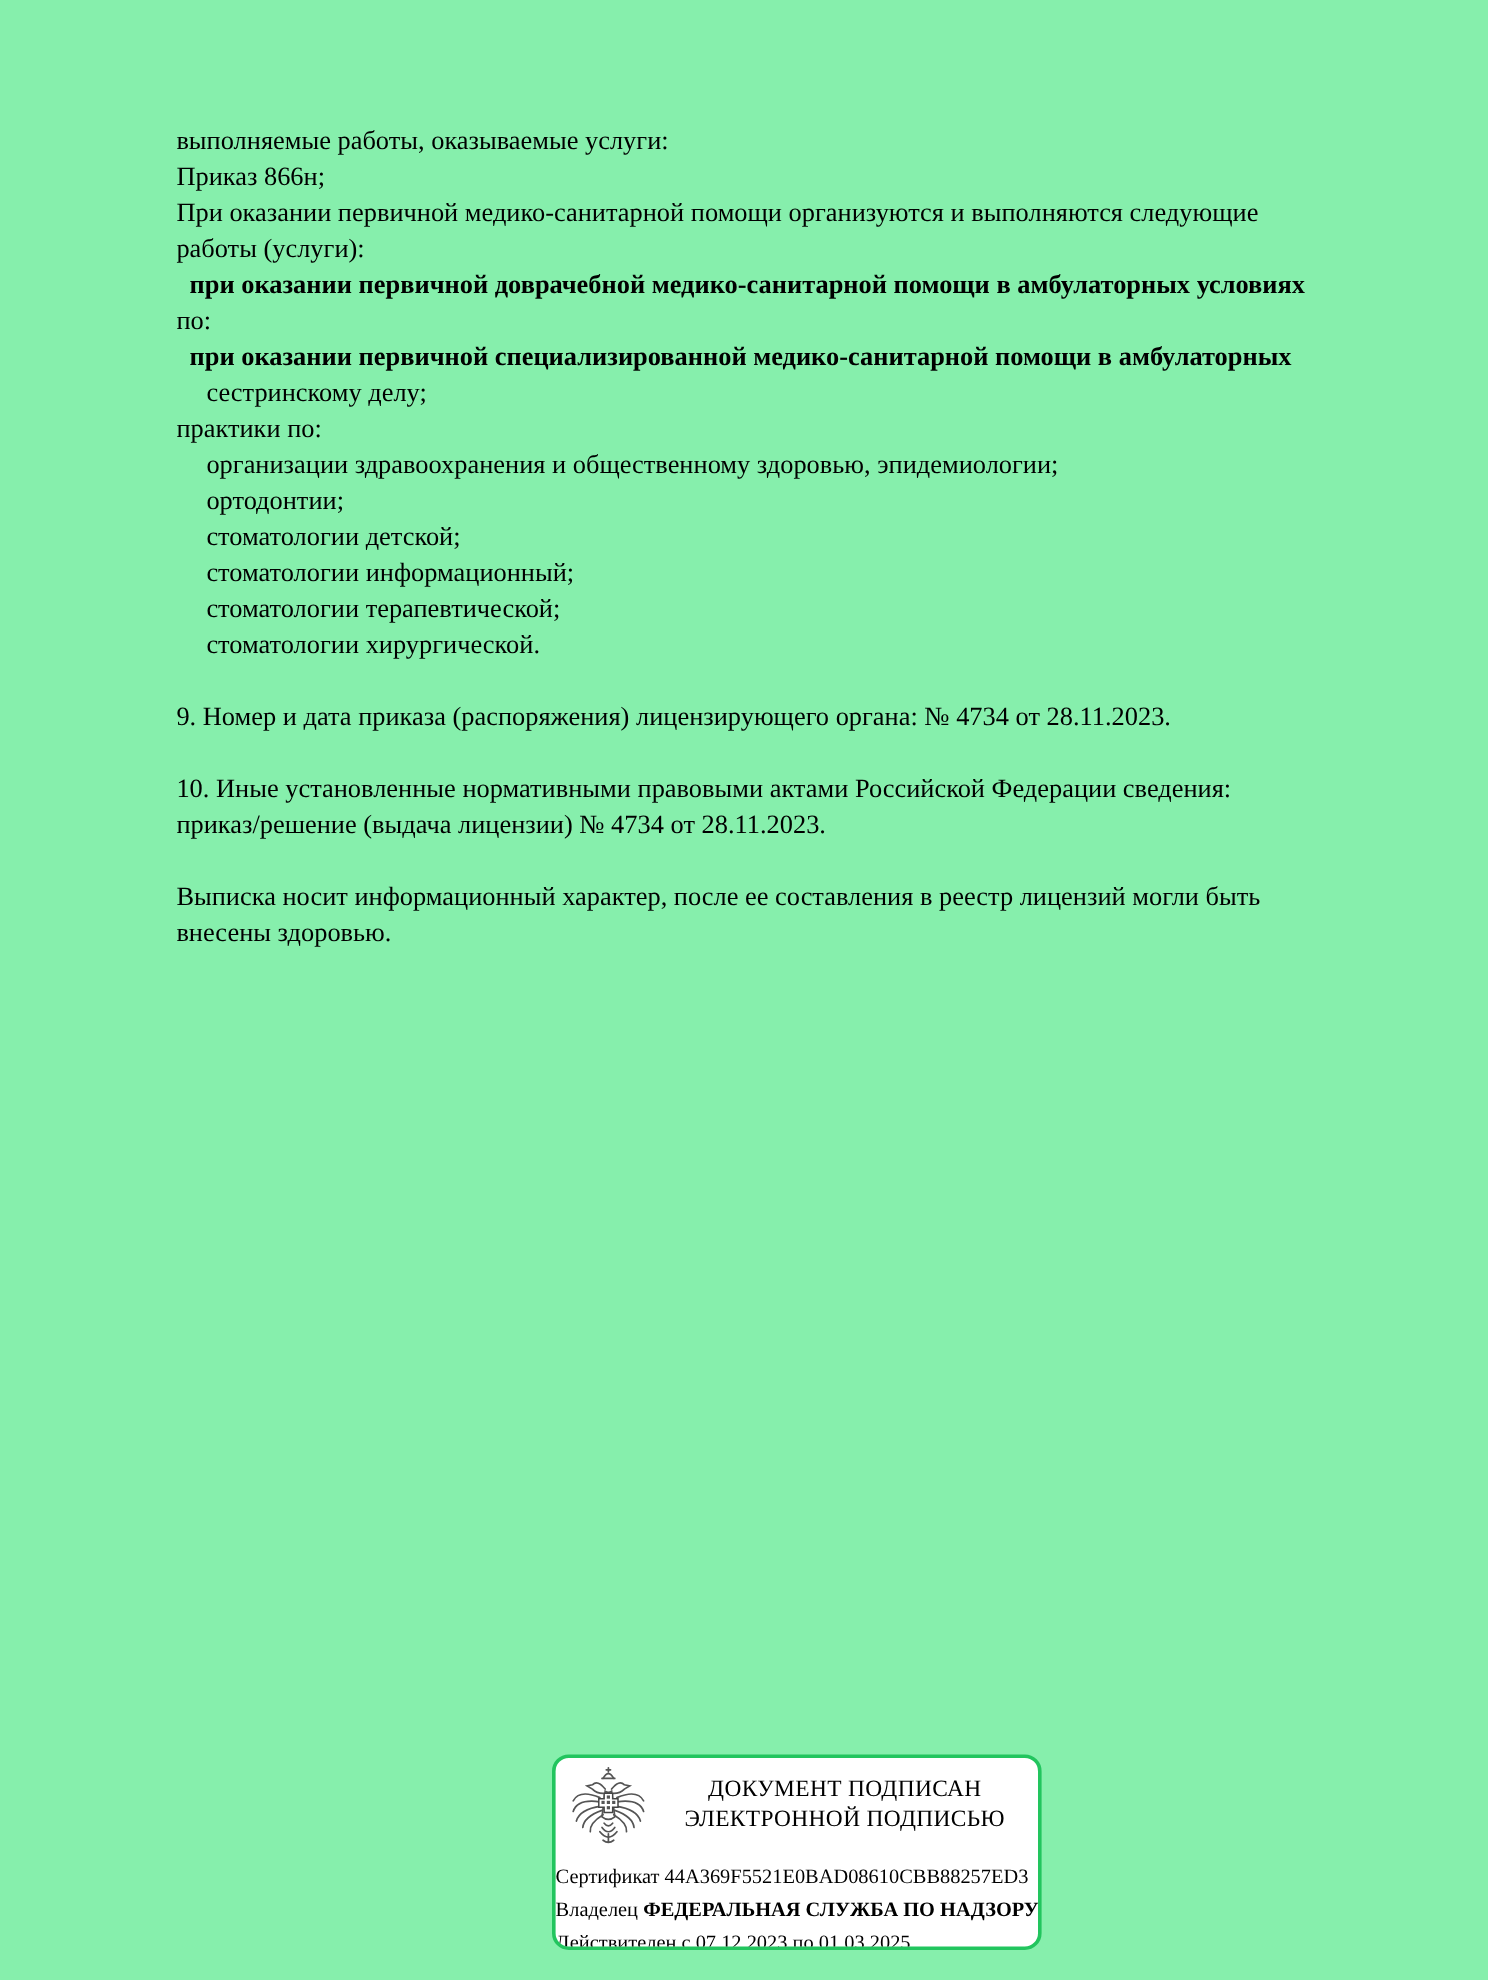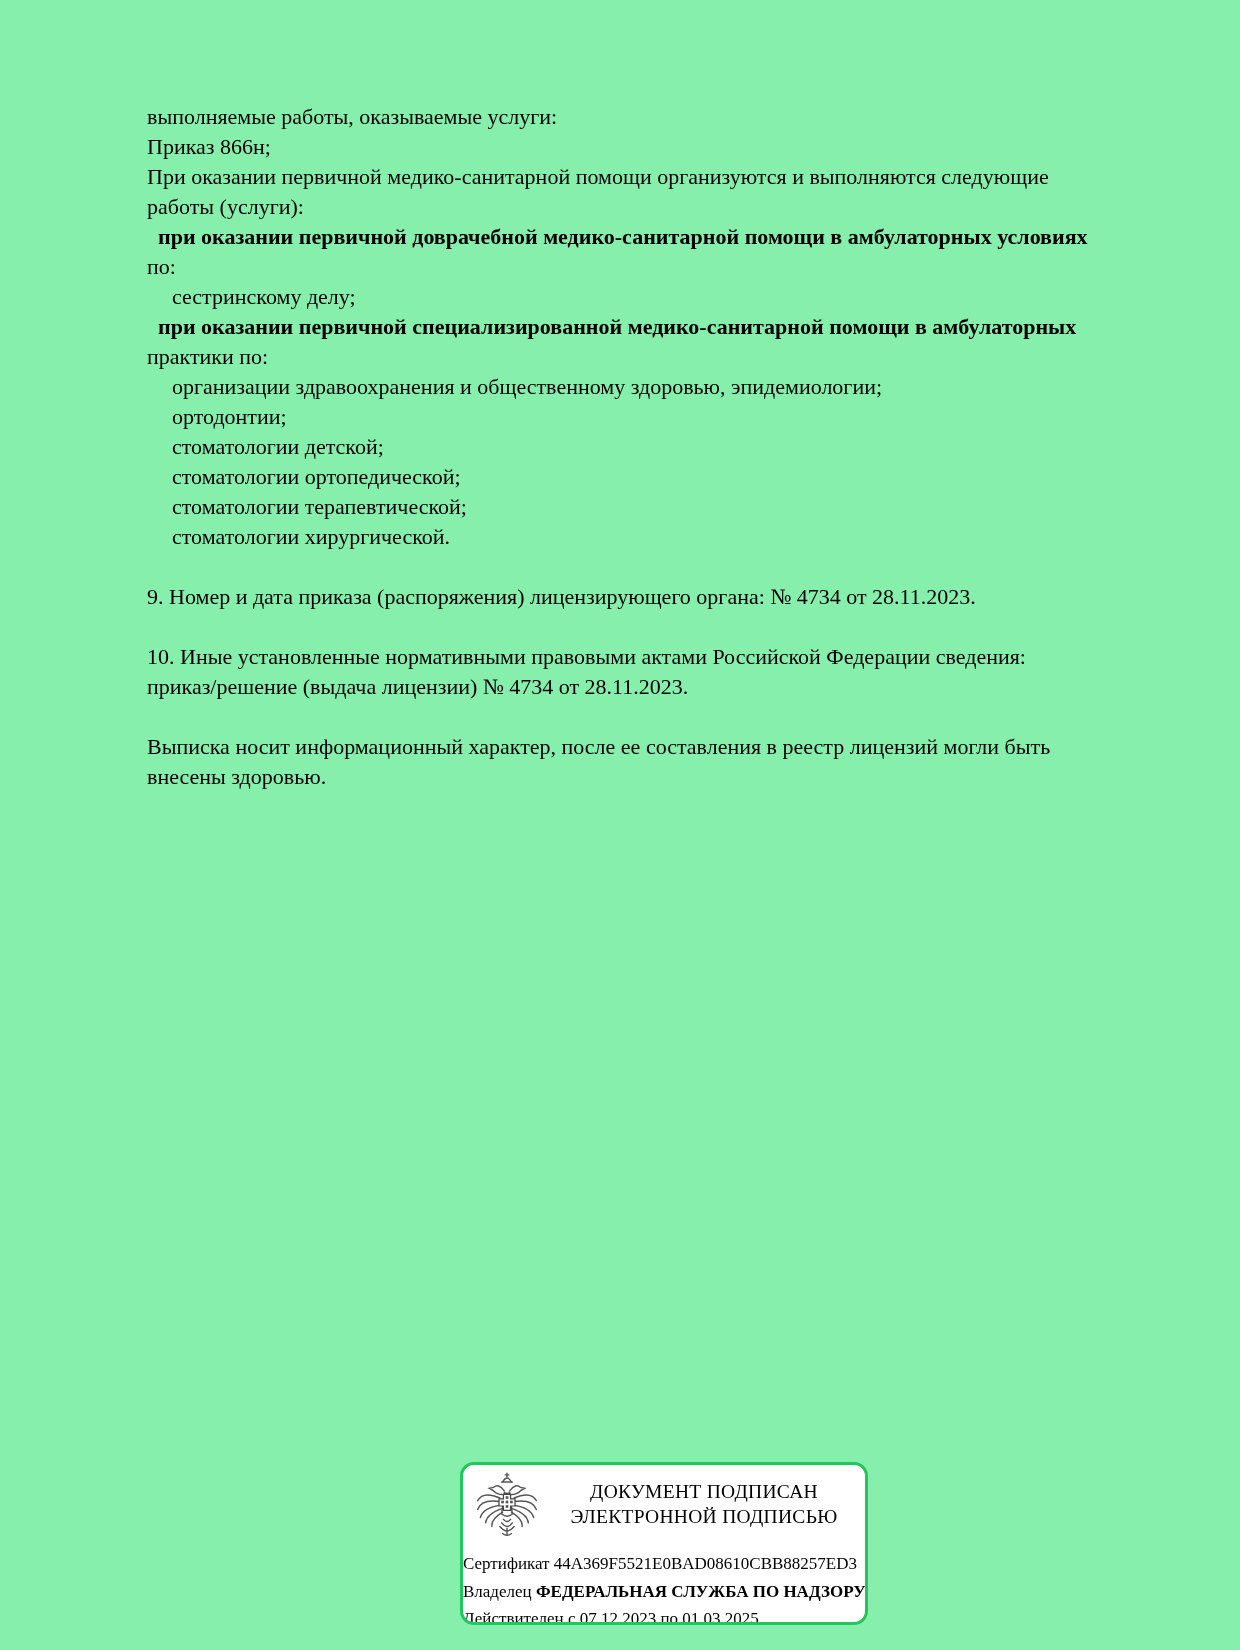--- a/index.html
+++ b/index.html
@@ -82,34 +82,34 @@
       <div class="line indent-0">Приказ 866н;</div>
 
       <div class="line indent-0">При оказании первичной медико-санитарной помощи организуются и выполняются следующие</div>
 
       <div class="line indent-0">работы (услуги):</div>
 
       <div class="line indent-1">при оказании первичной доврачебной медико-санитарной помощи в амбулаторных условиях</div>
 
       <div class="line indent-0">по:</div>
 
+      <div class="line indent-1">при оказании первичной специализированной медико-санитарной помощи в амбулаторных</div>
+
       <div class="line indent-2">сестринскому делу;</div>
-
-      <div class="line indent-1">при оказании первичной специализированной медико-санитарной помощи в амбулаторных</div>
 
       <div class="line indent-0">практики по:</div>
 
       <div class="line indent-2">организации здравоохранения и общественному здоровью, эпидемиологии;</div>
 
       <div class="line indent-2">ортодонтии;</div>
 
       <div class="line indent-2">стоматологии детской;</div>
 
 
-      <div class="line indent-2">стоматологии ортопедической;</div>
+      <div class="line indent-2">стоматологии информационный;</div>
 
       <div class="line indent-2">стоматологии терапевтической;</div>
 
       <div class="line indent-2">стоматологии хирургической.</div>
 
       <div class="line indent-0"></div>
 
       <div class="line indent-0">9. Номер и дата приказа (распоряжения) лицензирующего органа: № 4734 от 28.11.2023.</div>
 
       <div class="line indent-0"></div>

